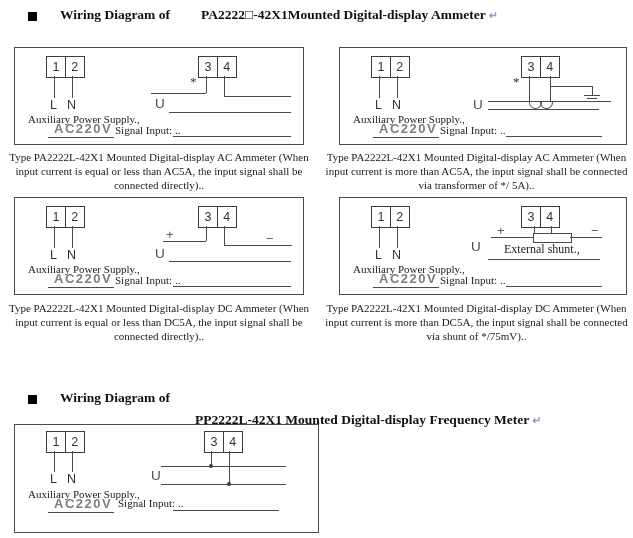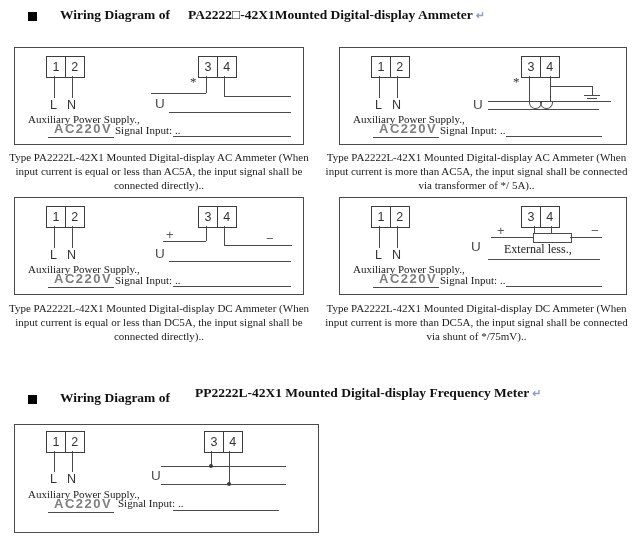--- a/index.html
+++ b/index.html
@@ -29,21 +29,21 @@
   .shunt{position:absolute;border:1px solid #4a4a4a;background:#fff;}
   .shlbl{position:absolute;font-size:12px;color:#1b1b1b;white-space:nowrap;}
 </style>
 </head>
 <body>
 
 <div class="page">
 
   <div class="bullet" style="left:28px;top:12px;"></div>
   <div class="header" style="left:60px;top:7px;">Wiring Diagram of</div>
-  <div class="header" style="left:188px;top:7px;"><span>PA2222□-42X1Mounted Digital-display Ammeter</span><span class="pmark">↵</span></div>
+  <div class="header" style="left:201px;top:7px;"><span>PA2222□-42X1Mounted Digital-display Ammeter</span><span class="pmark">↵</span></div>
 
   <div class="box" style="left:14px;top:47px;width:288px;height:96px;">
     <div class="term" style="left:31px;top:8px;">
       <div class="tcell">1</div>
       <div class="tcell">2</div>
     </div>
     <div class="vl" style="left:39px;top:28px;height:22px;"></div>
     <div class="vl" style="left:57px;top:28px;height:22px;"></div>
     <div class="ln" style="left:35px;top:50px;">L</div>
     <div class="ln" style="left:52px;top:50px;">N</div>
@@ -148,30 +148,30 @@
       <div class="tcell">4</div>
     </div>
     <div class="vl" style="left:194px;top:28px;height:7px;"></div>
     <div class="vl" style="left:211px;top:28px;height:7px;"></div>
     <div class="shunt" style="left:193px;top:35px;width:37px;height:8px;"></div>
     <div class="hl" style="left:151px;top:39px;width:42px;"></div>
     <div class="hl" style="left:230px;top:39px;width:32px;"></div>
     <div class="sign" style="left:157px;top:25px;">+</div>
     <div class="sign" style="left:251px;top:25px;">−</div>
     <div class="ulab" style="left:131px;top:41px;">U</div>
-    <div class="shlbl" style="left:164px;top:44px;">External less.,</div>
+    <div class="shlbl" style="left:164px;top:44px;">External shunt.,</div>
     <div class="hl" style="left:148px;top:61px;width:112px;"></div>
   </div>
 
   <div class="caption" style="left:8px;top:302px;width:302px;">Type PA2222L-42X1 Mounted Digital-display DC Ammeter (When input current is equal or less than DC5A, the input signal shall be connected directly)..</div>
   <div class="caption" style="left:324px;top:302px;width:305px;">Type PA2222L-42X1 Mounted Digital-display DC Ammeter (When input current is more than DC5A, the input signal shall be connected via shunt of */75mV)..</div>
 
   <div class="bullet" style="left:28px;top:395px;"></div>
   <div class="header" style="left:60px;top:390px;">Wiring Diagram of</div>
-  <div class="header" style="left:195px;top:385px;"><span>PP2222L-42X1 Mounted Digital-display Frequency Meter</span><span class="pmark">↵</span></div>
+  <div class="header" style="left:195px;top:412px;"><span>PP2222L-42X1 Mounted Digital-display Frequency Meter</span><span class="pmark">↵</span></div>
 
   <div class="box" style="left:14px;top:424px;width:303px;height:107px;">
     <div class="term" style="left:31px;top:6px;">
       <div class="tcell">1</div>
       <div class="tcell">2</div>
     </div>
     <div class="vl" style="left:39px;top:26px;height:21px;"></div>
     <div class="vl" style="left:57px;top:26px;height:21px;"></div>
     <div class="ln" style="left:35px;top:47px;">L</div>
     <div class="ln" style="left:52px;top:47px;">N</div>

